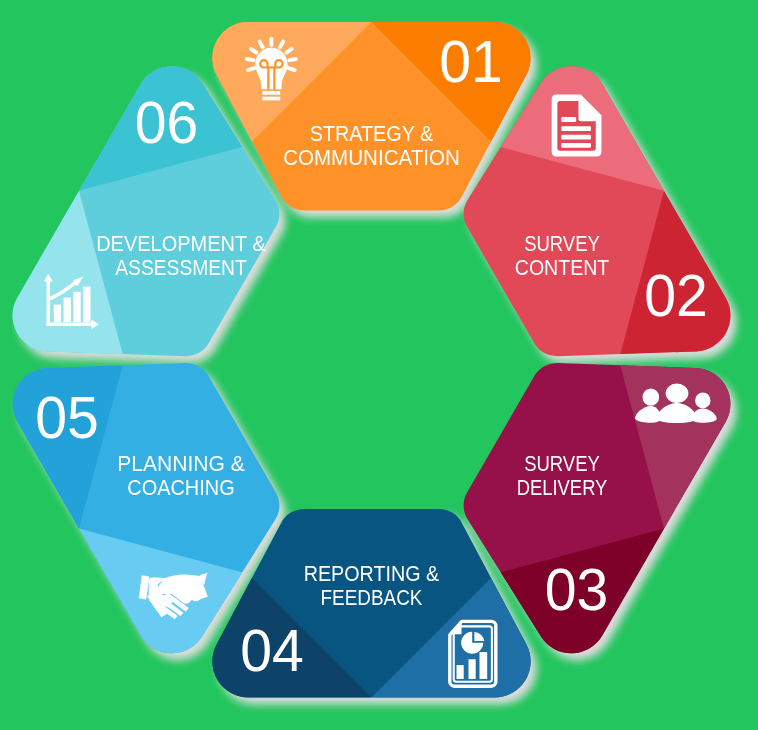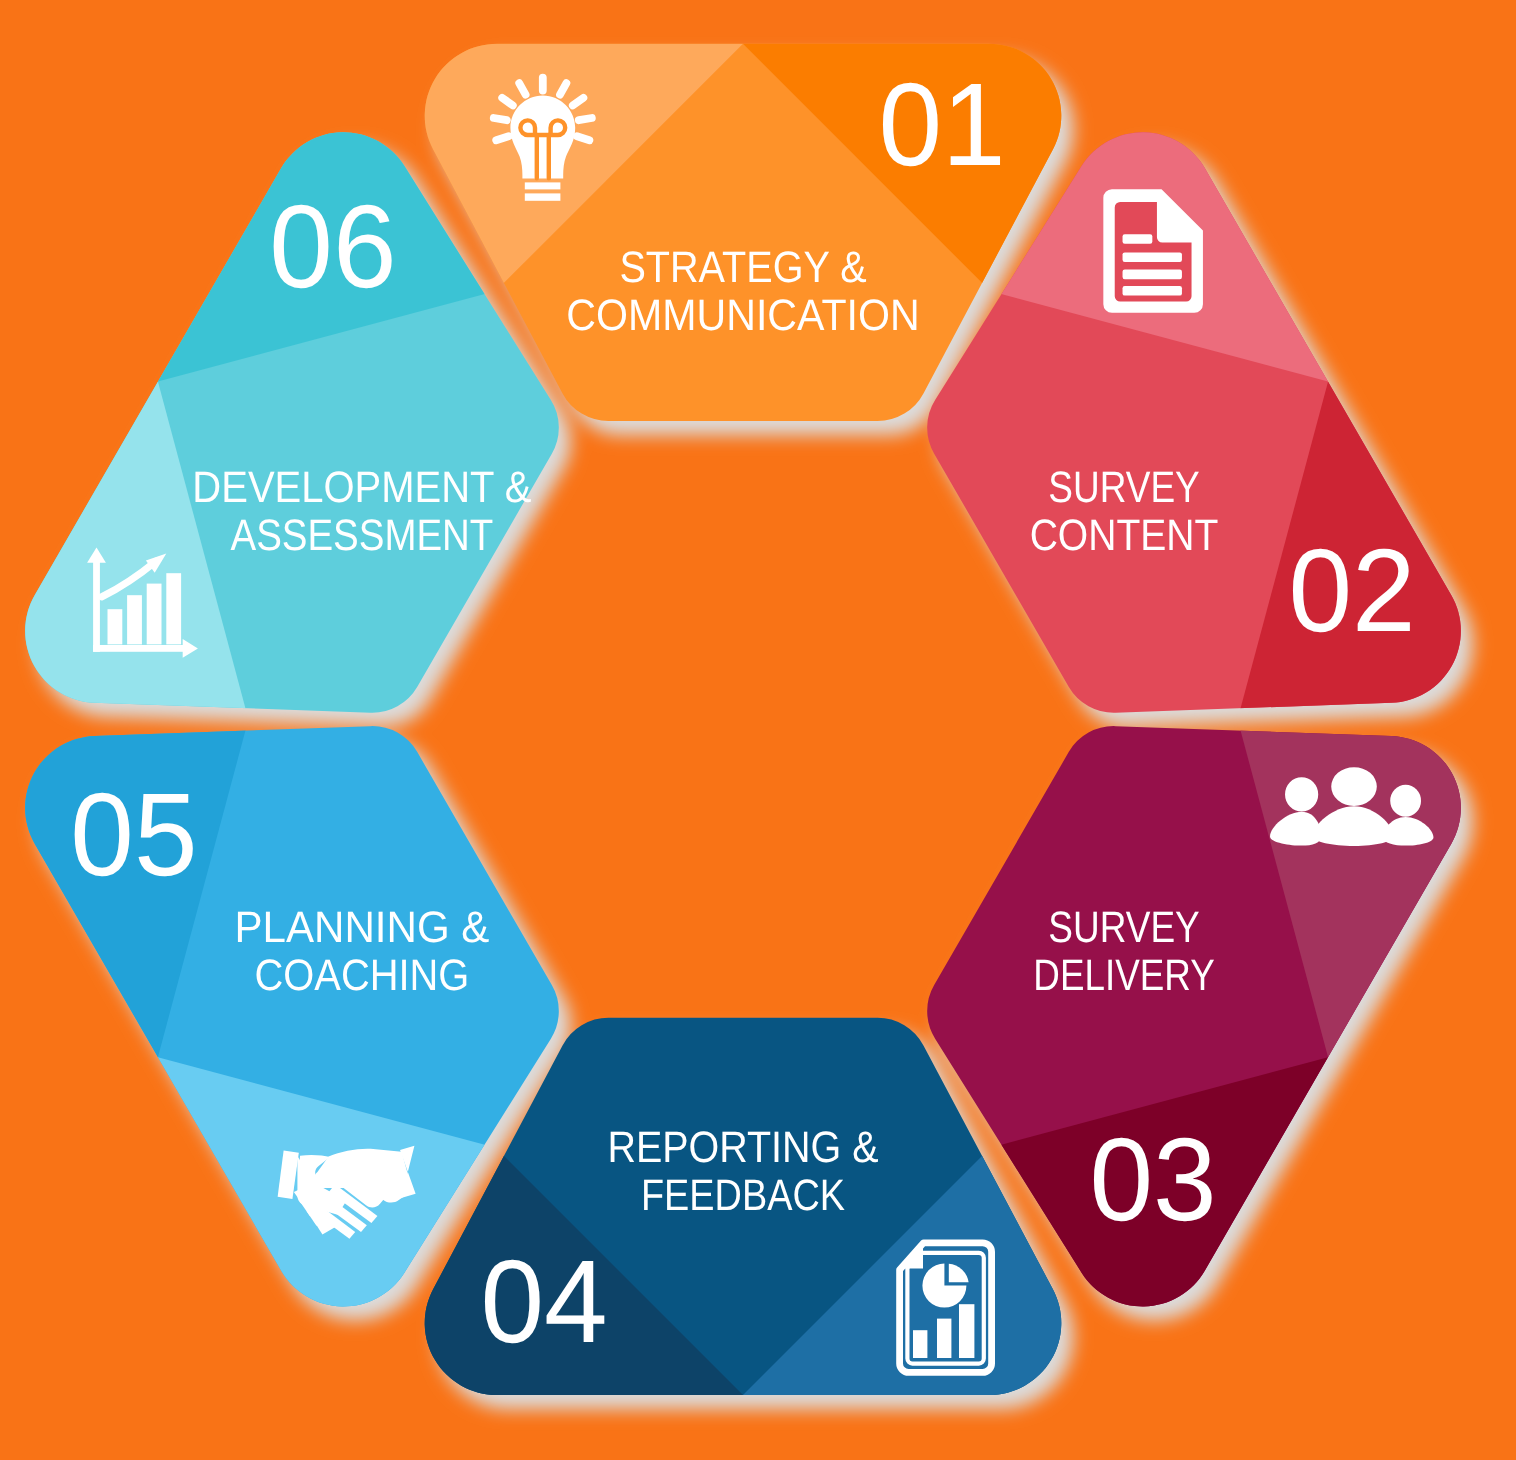--- a/index.html
+++ b/index.html
@@ -1,18 +1,18 @@
 <!DOCTYPE html>
 <html><head>
 <meta charset="utf-8">
 <title>Survey Process Cycle</title>
 <style>
   html,body{margin:0;padding:0;background:#ffffff;}
   body{width:758px;height:730px;overflow:hidden;font-family:"Liberation Sans",sans-serif;}
-  #stage{position:relative;width:758px;height:730px;background:#f97316;}
+  #stage{position:relative;width:758px;height:730px;background:#22c55e;}
   svg{display:block;}
   text{fill:#ffffff;}
   .seg-title{font-family:"Liberation Sans",sans-serif;font-weight:400;font-size:22.0px;}
   .seg-num{font-family:"Liberation Sans",sans-serif;font-weight:400;font-size:58.9px;}
 </style>
 </head>
 <body>
 
 <div id="stage">
   <svg id="wheel" width="758" height="730" viewBox="0 0 758 730">

